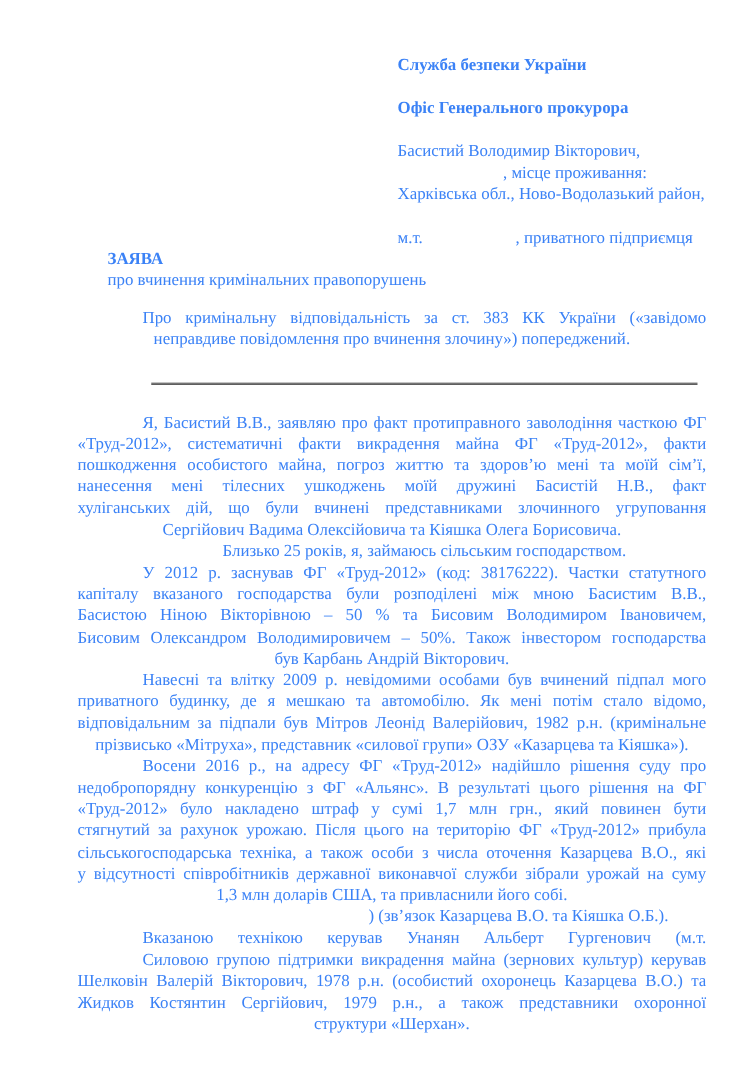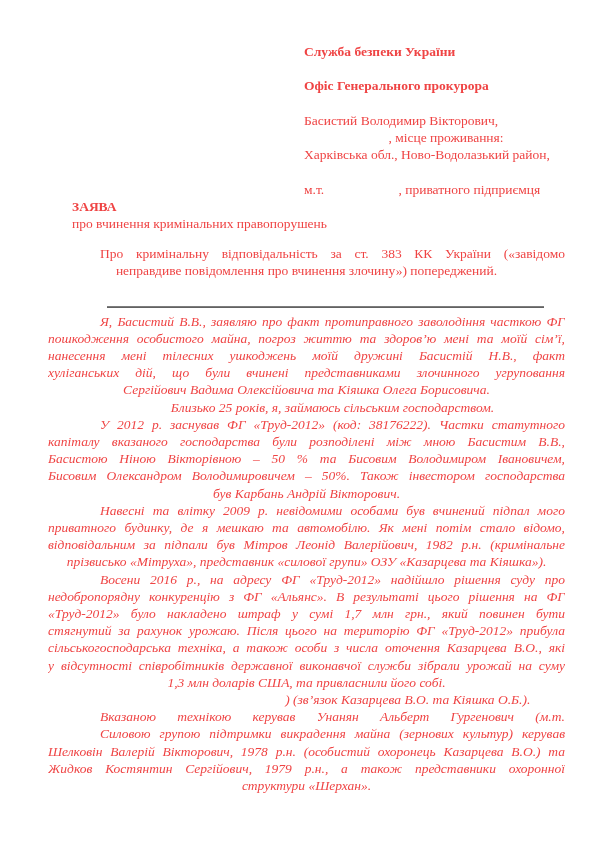--- a/index.html
+++ b/index.html
@@ -5,26 +5,26 @@
   html, body {
     margin: 0;
     padding: 0;
     background: #ffffff;
   }
   .page {
     position: relative;
     width: 605px;
     height: 855px;
     box-sizing: border-box;
-    padding: 43px 40px 0 48px;
+    padding: 43px 40px 0 62px;
     background: #ffffff;
     font-family: "Liberation Serif", "DejaVu Serif", serif;
     font-size: 13.5px;
     line-height: 17.2px;
-    color: #ef4444;
+    color: #3b82f6;
     overflow: hidden;
   }
   
   .recipient-block {
     margin-left: 256px;
     white-space: pre;
   }
   .r-line { white-space: pre; }
   .r-line.bold { font-weight: bold; }
   .blank-line { height: 17.2px; }
@@ -37,21 +37,21 @@
   
   .warning { margin-top: 13px; }
   
   .separator {
     height: 2px;
     width: 437px;
     margin: 26px 0 0 59px;
     background: linear-gradient(#8a8a8a, #545454);
   }
   
-  .statement-body { margin-top: 5px; font-style: italic; }
+  .statement-body { margin-top: 21px; }
   .para { margin: 0; }
   .line { display: block; }
   .line.first { text-indent: 52px; }
   .line.fill {
     text-align: justify;
     text-align-last: justify;
     white-space: nowrap;
     overflow: hidden;
   }
   .line.last {
@@ -74,20 +74,21 @@
   <div class="warning" id="warning">
       <div class="line first fill">Про кримінальну відповідальність за ст. 383 КК України («завідомо</div>
       <div class="line last">неправдиве повідомлення про вчинення злочину») попереджений.</div>
     </div>
 
   <div class="separator"></div>
 
   <div class="statement-body" id="statement-body">
       <div class="para">
         <div class="line first fill">Я, Басистий В.В., заявляю про факт протиправного заволодіння часткою ФГ</div>
+        <div class="line fill">«Труд-2012», систематичні факти викрадення майна ФГ «Труд-2012», факти</div>
         <div class="line fill">пошкодження особистого майна, погроз життю та здоров’ю мені та моїй сім’ї,</div>
         <div class="line fill">нанесення мені тілесних ушкоджень моїй дружині Басистій Н.В., факт</div>
         <div class="line fill">хуліганських дій, що були вчинені представниками злочинного угруповання</div>
         <div class="line last">Сергійович Вадима Олексійовича та Кіяшка Олега Борисовича.</div>
       </div>
       <div class="para">
         <div class="line first last">Близько 25 років, я, займаюсь сільським господарством.</div>
       </div>
       <div class="para">
         <div class="line first fill">У 2012 р. заснував ФГ «Труд-2012» (код: 38176222). Частки статутного</div>

